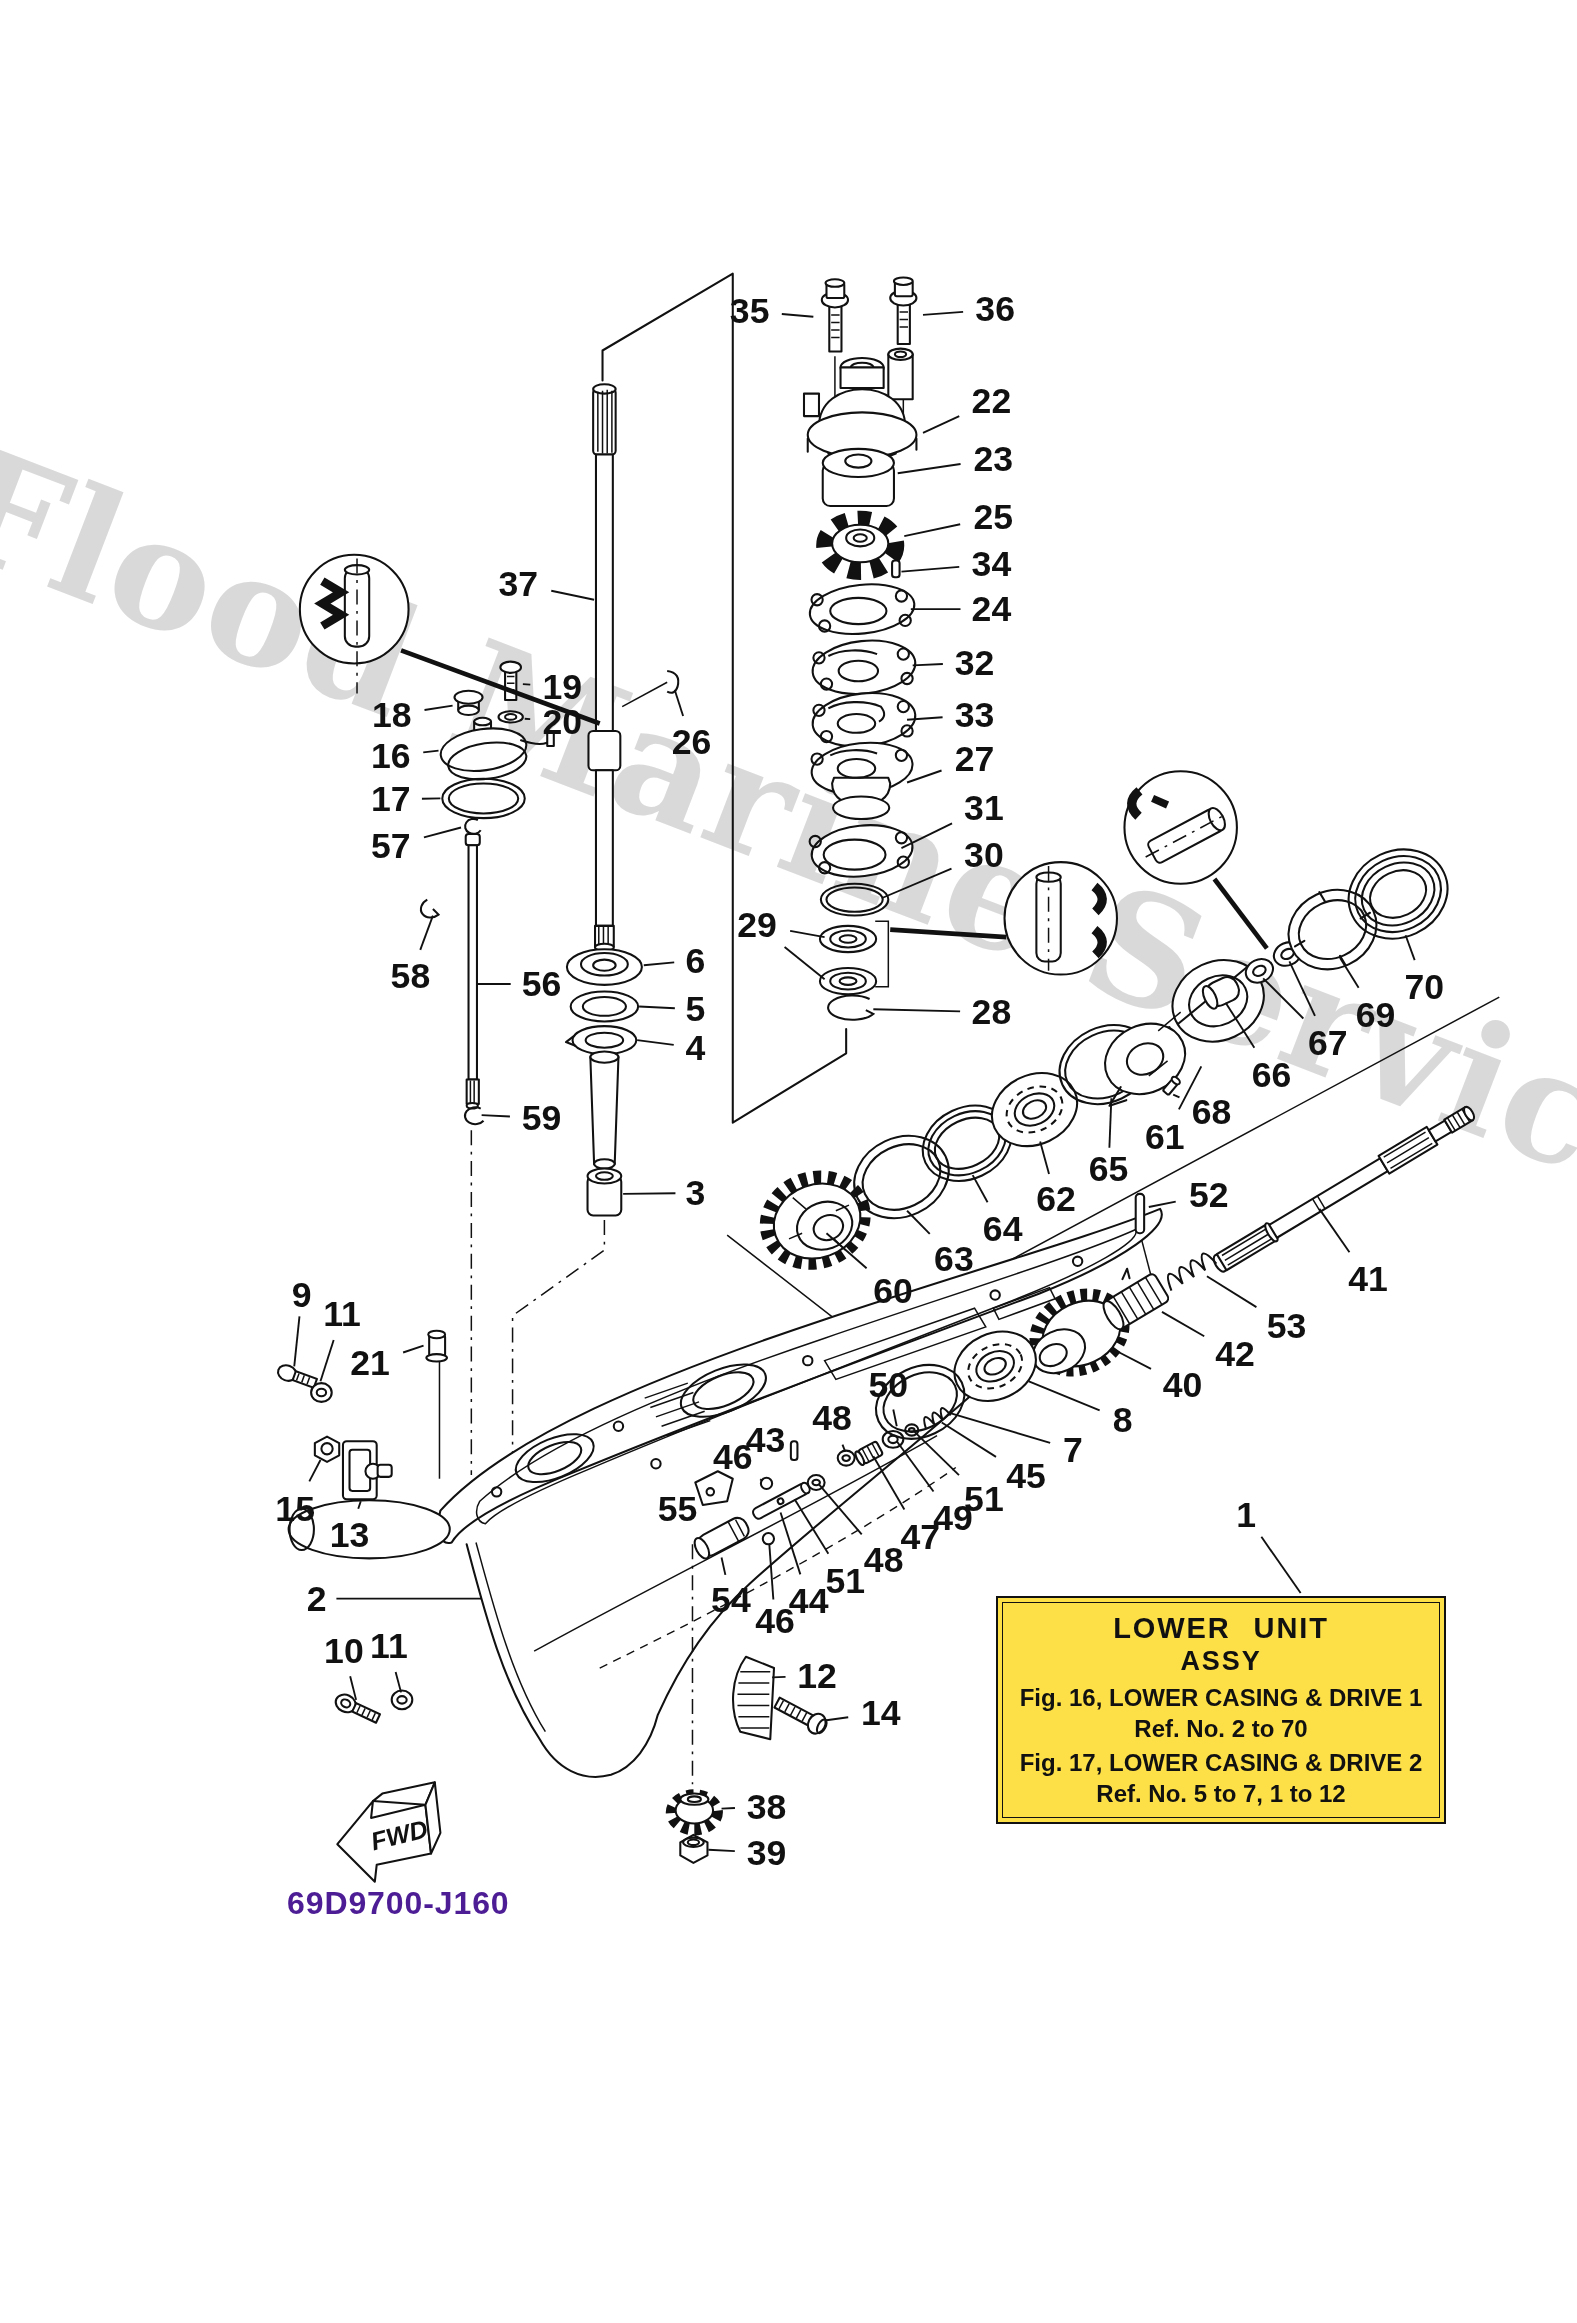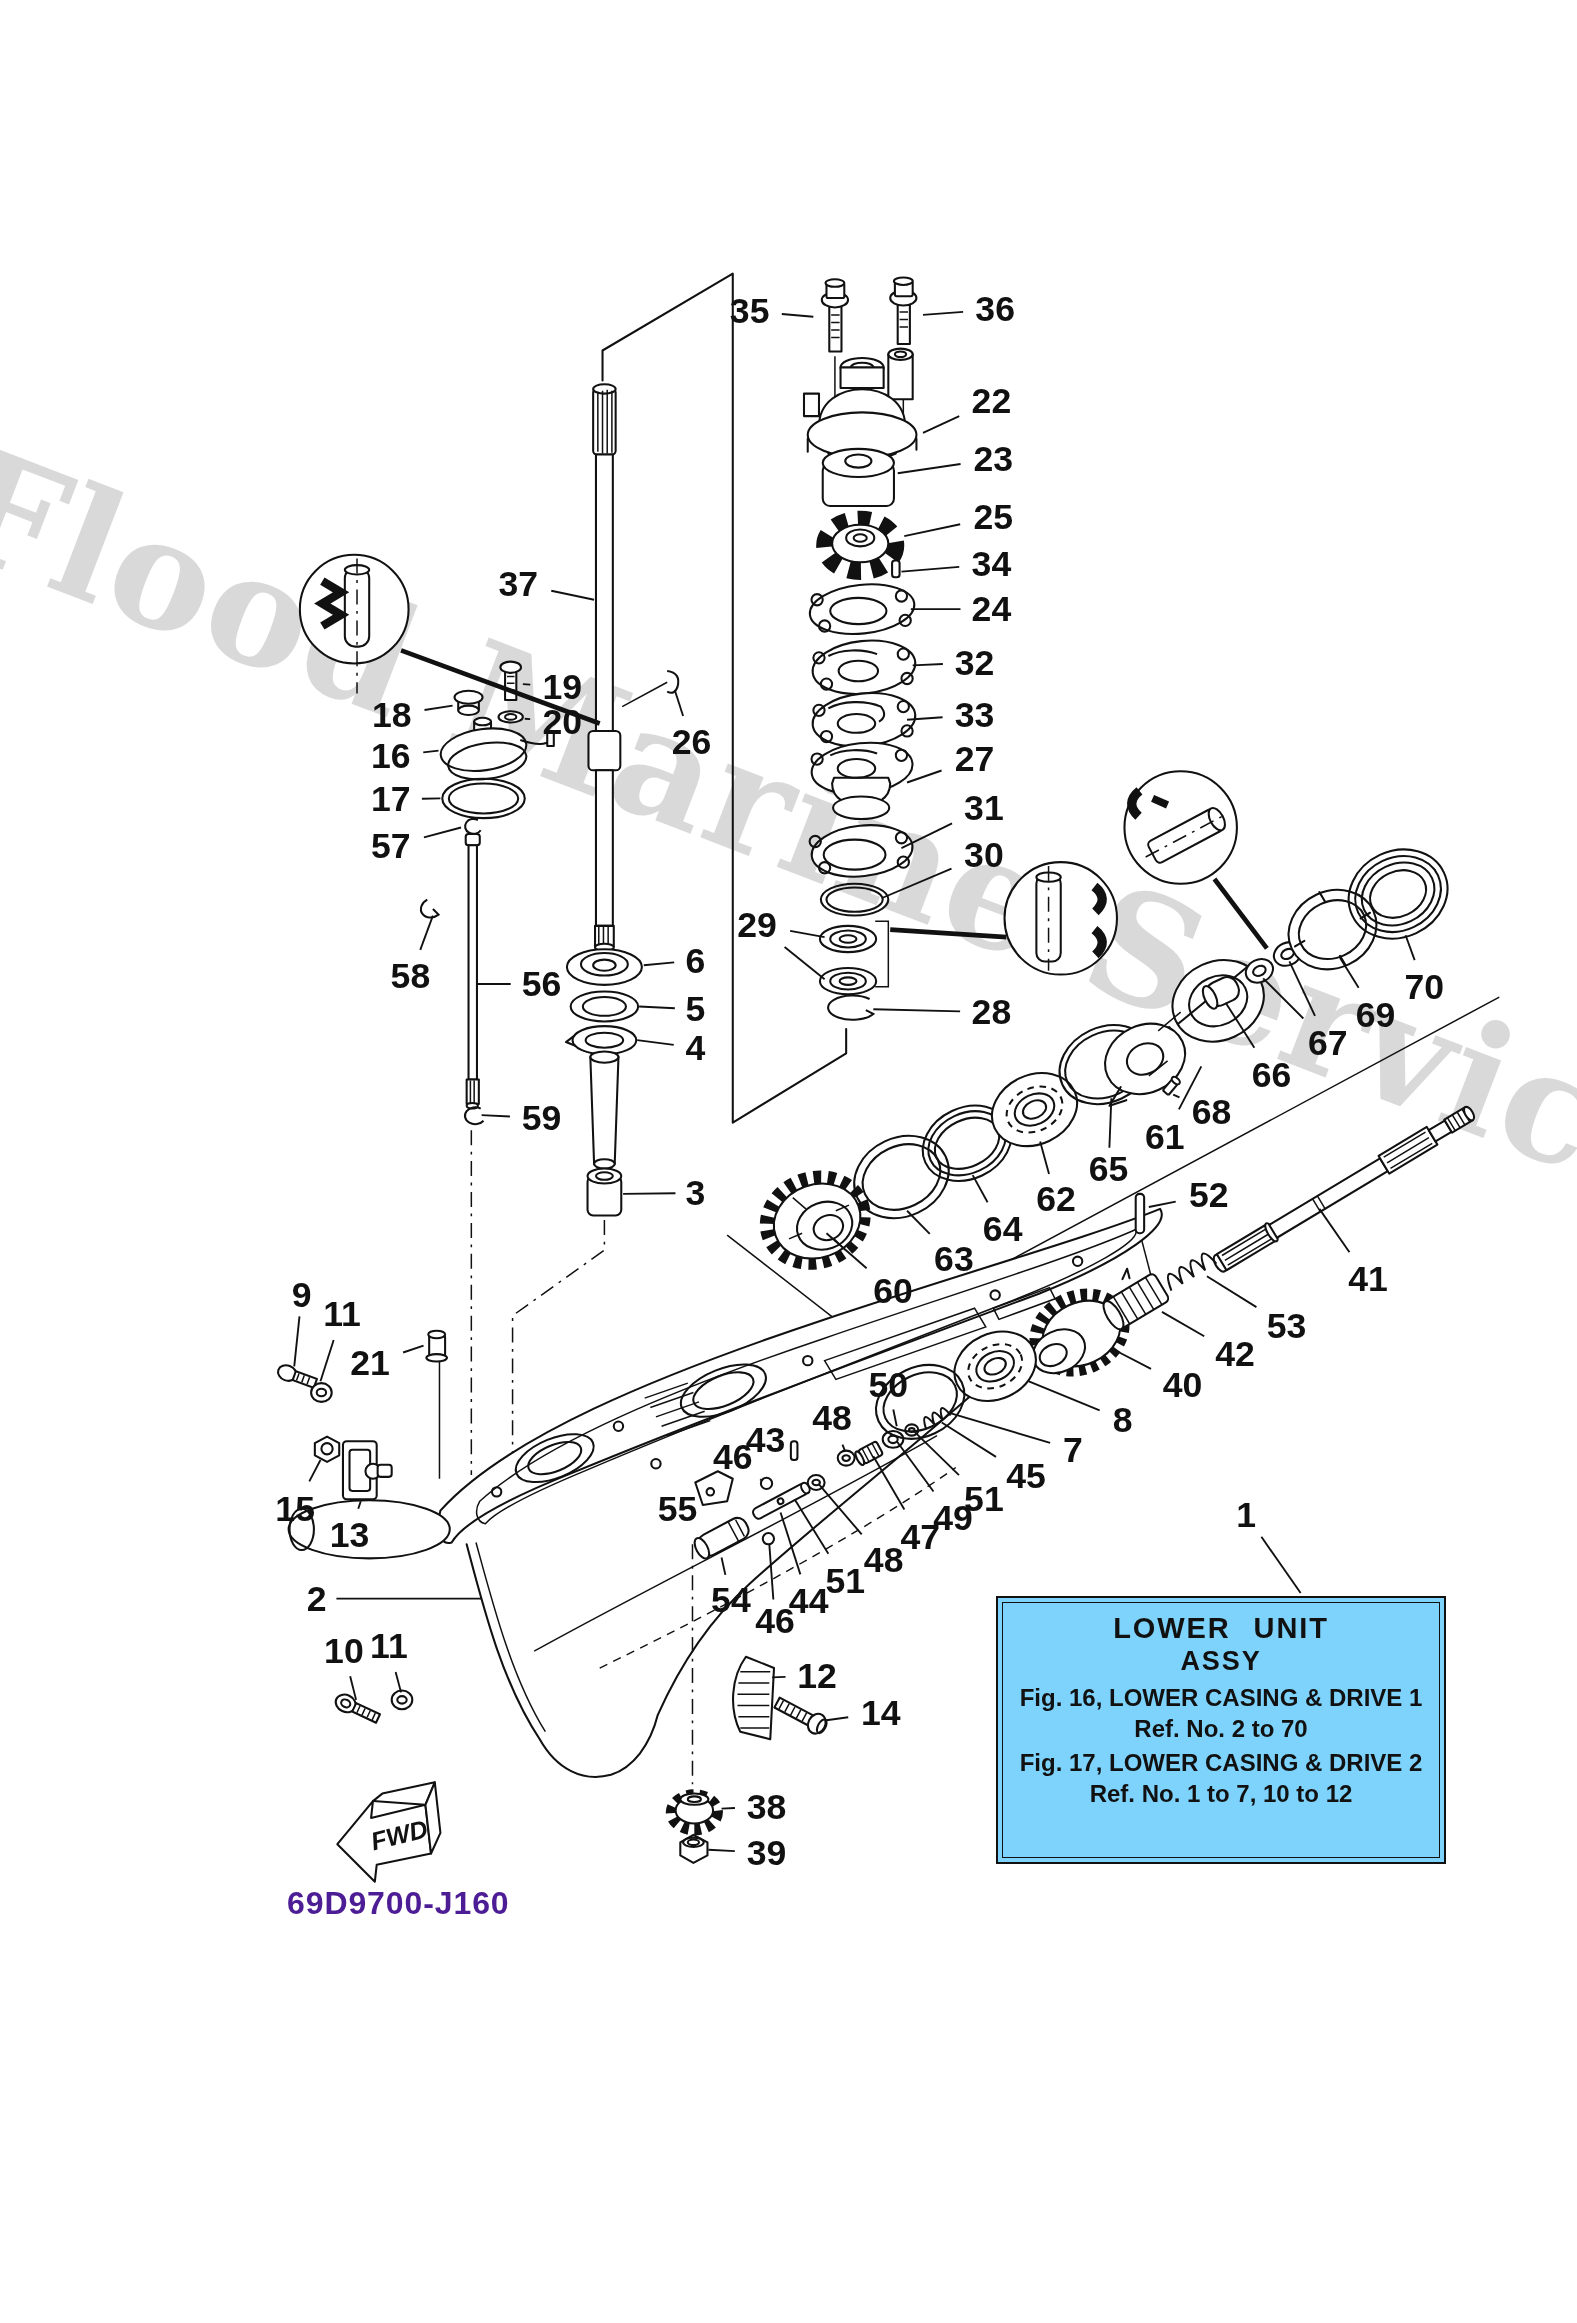--- a/index.html
+++ b/index.html
@@ -12,22 +12,22 @@
   .callout{font:700 38px "Liberation Sans",sans-serif;fill:#111;text-anchor:middle;dominant-baseline:central;}
   .leader{stroke:#111;stroke-width:2;fill:none;}
   .ln{stroke:#111;stroke-width:2.2;fill:none;stroke-linejoin:round;stroke-linecap:round;}
   .lnthin{stroke:#111;stroke-width:1.6;fill:none;}
   .lnthick{stroke:#111;stroke-width:5;fill:none;}
   .wh{fill:#ffffff;stroke:#111;stroke-width:2.2;stroke-linejoin:round;}
   .nf{fill:none;stroke:#111;stroke-width:2.2;}
   .teeth{fill:none;stroke:#111;}
   .dash{stroke:#111;stroke-width:1.6;fill:none;stroke-dasharray:16 7 3 7;}
   .hid{stroke:#111;stroke-width:1.5;fill:none;stroke-dasharray:9 7;}
-  #info-box{position:absolute;left:996px;top:1596px;width:450px;height:268px;
-     border:2.8px solid #111;background:#7dd3fc;box-sizing:border-box;}
+  #info-box{position:absolute;left:996px;top:1596px;width:450px;height:228px;
+     border:2.8px solid #111;background:#fde047;box-sizing:border-box;}
   #info-box .inner{position:absolute;left:3.7px;top:3.7px;right:3.7px;bottom:3.7px;border:1.9px solid #111;
      text-align:center;color:#111;}
   #info-box .t1{font-weight:700;font-size:29px;margin-top:9.4px;letter-spacing:1.9px;word-spacing:13px;}
   #info-box .t2{font-weight:700;font-size:27px;margin-top:1px;letter-spacing:1.9px;}
   #info-box .fig{font-weight:700;font-size:24px;margin-top:6.6px;text-align:center;}
   #info-box .ref{font-weight:700;font-size:24px;margin-top:3px;}
   #part-no{position:absolute;left:287px;top:1885px;font-weight:700;font-size:32px;color:#4c1d95;letter-spacing:0.9px;}
 </style>
 </head>
 <body>
@@ -660,19 +660,19 @@
       </g>
   </svg>
 
   <div id="info-box">
     <div class="inner">
       <div class="t1">LOWER UNIT</div>
       <div class="t2">ASSY</div>
       <div class="fig">Fig. 16, LOWER CASING &amp; DRIVE 1</div>
       <div class="ref">Ref. No. 2 to 70</div>
       <div class="fig">Fig. 17, LOWER CASING &amp; DRIVE 2</div>
-      <div class="ref">Ref. No. 1 to 7, 10 to 12</div>
+      <div class="ref">Ref. No. 5 to 7, 1 to 12</div>
     </div>
   </div>
 
   <div id="part-no">69D9700-J160</div>
 </div>
 
 
 </body></html>

